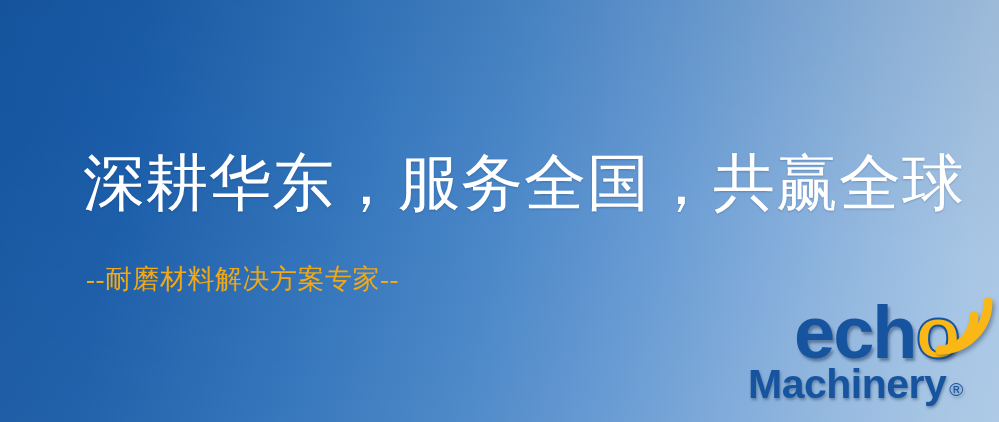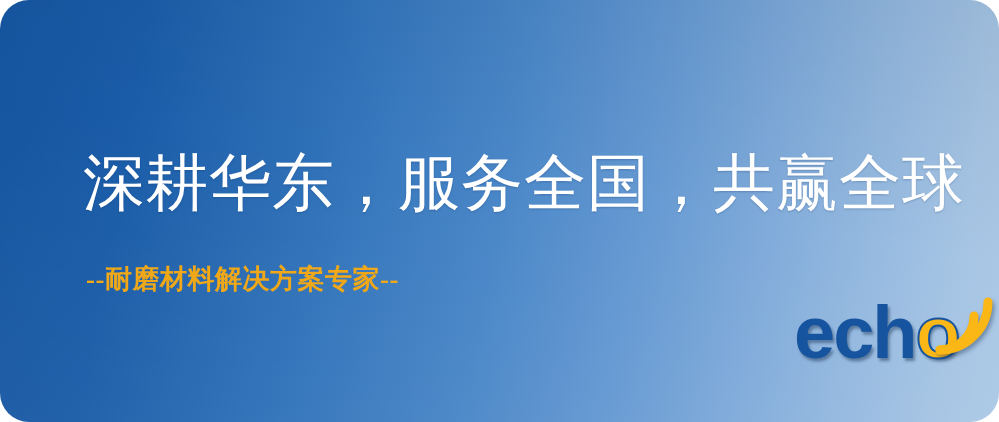--- a/index.html
+++ b/index.html
@@ -17,21 +17,20 @@
     
     background: linear-gradient(100deg,
                 #15549f 0%,
                 #1a5ca8 14%,
                 #2f71b8 32%,
                 #4a87c8 50%,
                 #6b9dd4 66%,
                 #8fb5de 82%,
                 #a6c5e4 94%,
                 #adc9e6 100%);
-    border-radius: 29px;
   }
 
   
   #banner::before {
     content: "";
     position: absolute;
     inset: 0;
     background: linear-gradient(190deg,
                 rgba(0,0,0,0.05) 0%,
                 rgba(0,0,0,0.00) 45%,
@@ -57,21 +56,21 @@
 
   
   .subtitle {
     position: absolute;
     left: 86px;
     top: 266px;
     margin: 0;
     font-family: "Liberation Serif", "DejaVu Serif", serif;
     font-size: 27px;
     line-height: 1.0;
-    font-weight: 700;
+    font-weight: 400;
     color: #f0a818;
     letter-spacing: 0.5px;
     white-space: nowrap;
   }
 
   
   #logo {
     position: absolute;
     left: 742px;
     top: 296px;
@@ -145,16 +144,19 @@
 
     <div class="logo-wordmark">
       <span>ech</span><span class="echo-o">o</span>
     </div>
 
     <svg class="logo-waves" viewBox="0 0 66 60">
       <path d="M6 54 A 34 34 0 0 0 40 20" fill="none" stroke="#fbb715" stroke-width="9" stroke-linecap="round" transform="translate(6,-2)"></path>
       <path d="M14 54 A 48 48 0 0 0 62 6" fill="none" stroke="#fbb715" stroke-width="9" stroke-linecap="round" transform="translate(-2,-2)"></path>
     </svg>
 
+    <div class="logo-sub">
+      <span>Machinery</span><span class="logo-reg">®</span>
+    </div>
 
   </div>
 
 </div>
 
 </body></html>

